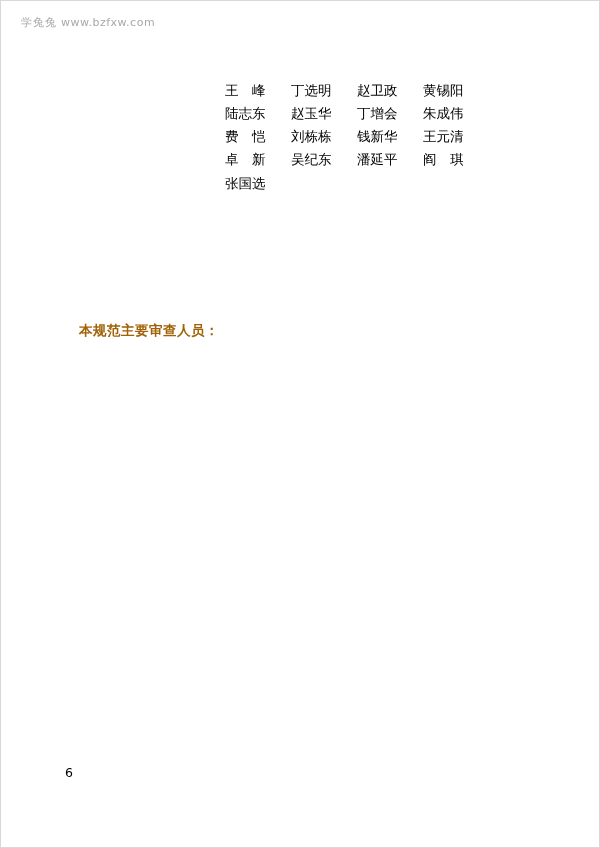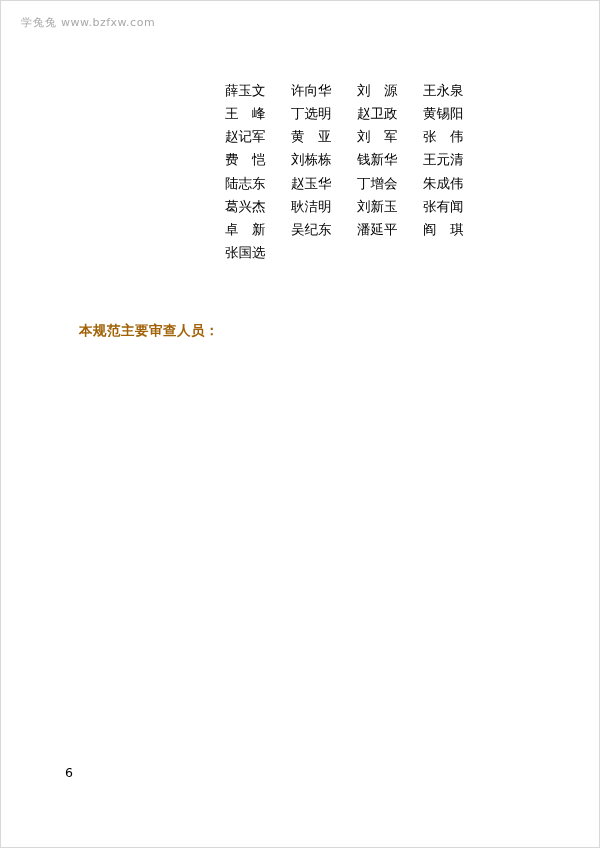--- a/index.html
+++ b/index.html
@@ -94,63 +94,45 @@
   <div class="watermark">
     <span class="wm-cn">学兔兔</span>
     <span>www.bzfxw.com</span>
   </div>
 
   <div class="content">
     <div class="name-block">
       <div class="label">本规范主要审查人员：</div>
       <div class="rows">
 
-        <div class="row">
-          <div class="cell">薛玉文</div>
-          <div class="cell">许向华</div>
-          <div class="cell">刘　源</div>
-          <div class="cell">王永泉</div>
-        </div>
 
 
         <div class="row">
           <div class="cell">王　峰</div>
           <div class="cell">丁选明</div>
           <div class="cell">赵卫政</div>
           <div class="cell">黄锡阳</div>
         </div>
 
+
         <div class="row">
-          <div class="cell">赵记军</div>
-          <div class="cell">黄　亚</div>
-          <div class="cell">刘　军</div>
-          <div class="cell">张　伟</div>
+          <div class="cell">陆志东</div>
+          <div class="cell">赵玉华</div>
+          <div class="cell">丁增会</div>
+          <div class="cell">朱成伟</div>
         </div>
 
         <div class="row">
           <div class="cell">费　恺</div>
           <div class="cell">刘栋栋</div>
           <div class="cell">钱新华</div>
           <div class="cell">王元清</div>
         </div>
 
-        <div class="row">
-          <div class="cell">陆志东</div>
-          <div class="cell">赵玉华</div>
-          <div class="cell">丁增会</div>
-          <div class="cell">朱成伟</div>
-        </div>
 
-
-        <div class="row">
-          <div class="cell">葛兴杰</div>
-          <div class="cell">耿洁明</div>
-          <div class="cell">刘新玉</div>
-          <div class="cell">张有闻</div>
-        </div>
 
         <div class="row">
           <div class="cell">卓　新</div>
           <div class="cell">吴纪东</div>
           <div class="cell">潘延平</div>
           <div class="cell">阎　琪</div>
         </div>
 
 
         <div class="row">

